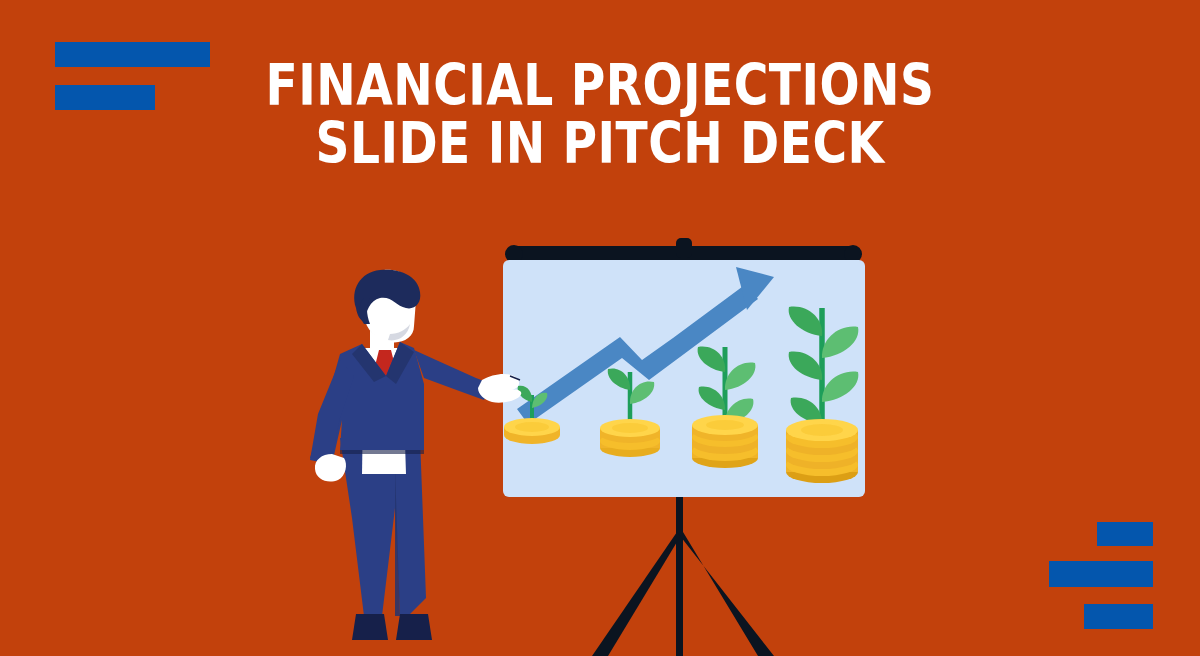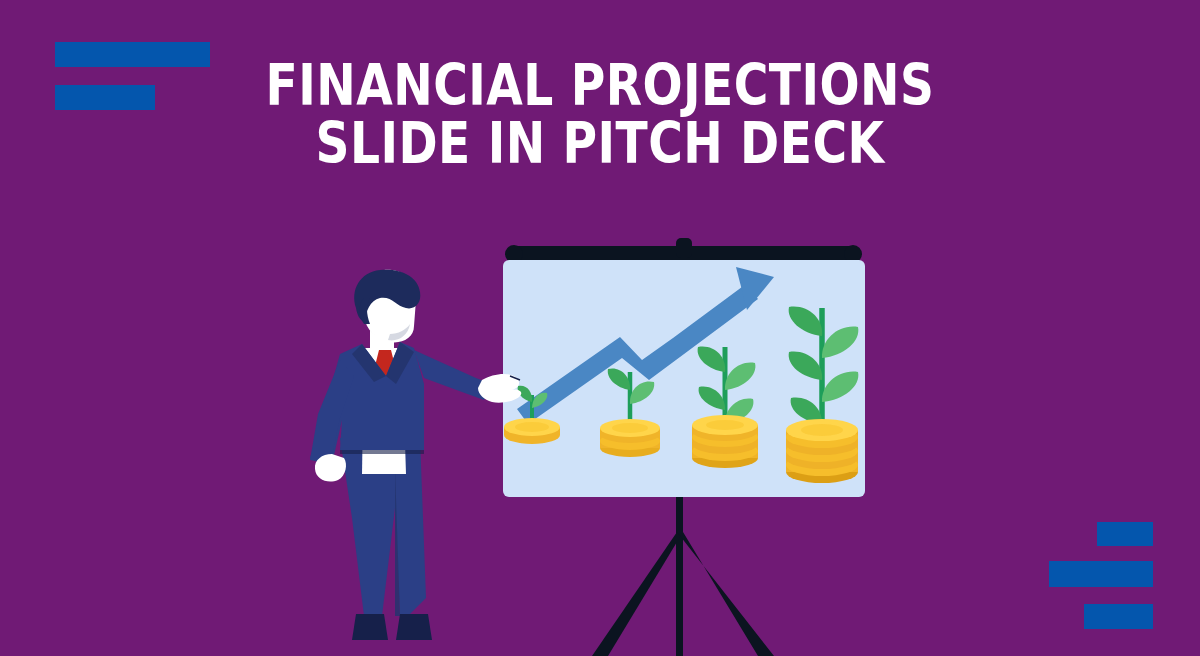--- a/index.html
+++ b/index.html
@@ -4,21 +4,21 @@
 <style>
   * { margin:0; padding:0; box-sizing:border-box; }
   html,body{ background:#0370CE; }
   body{
     width:1200px; height:656px; position:relative; overflow:hidden;
     font-family:"Liberation Sans", sans-serif;
   }
   #stage{
     position:absolute; inset:0;
     width:1200px; height:656px;
-    background:#701a75;
+    background:#c2410c;
     overflow:hidden;
     padding-left:8px;
   }
 
   
   .deco{ position:absolute; background:#0456AD; }
   .deco-tl-1{ left:55px;  top:42px;  width:155px; height:25px; }
   .deco-tl-2{ left:55px;  top:85px;  width:100px; height:25px; }
   .deco-br-1{ left:1097px; top:522px; width:56px;  height:24px; }
   .deco-br-2{ left:1049px; top:561px; width:104px; height:26px; }

